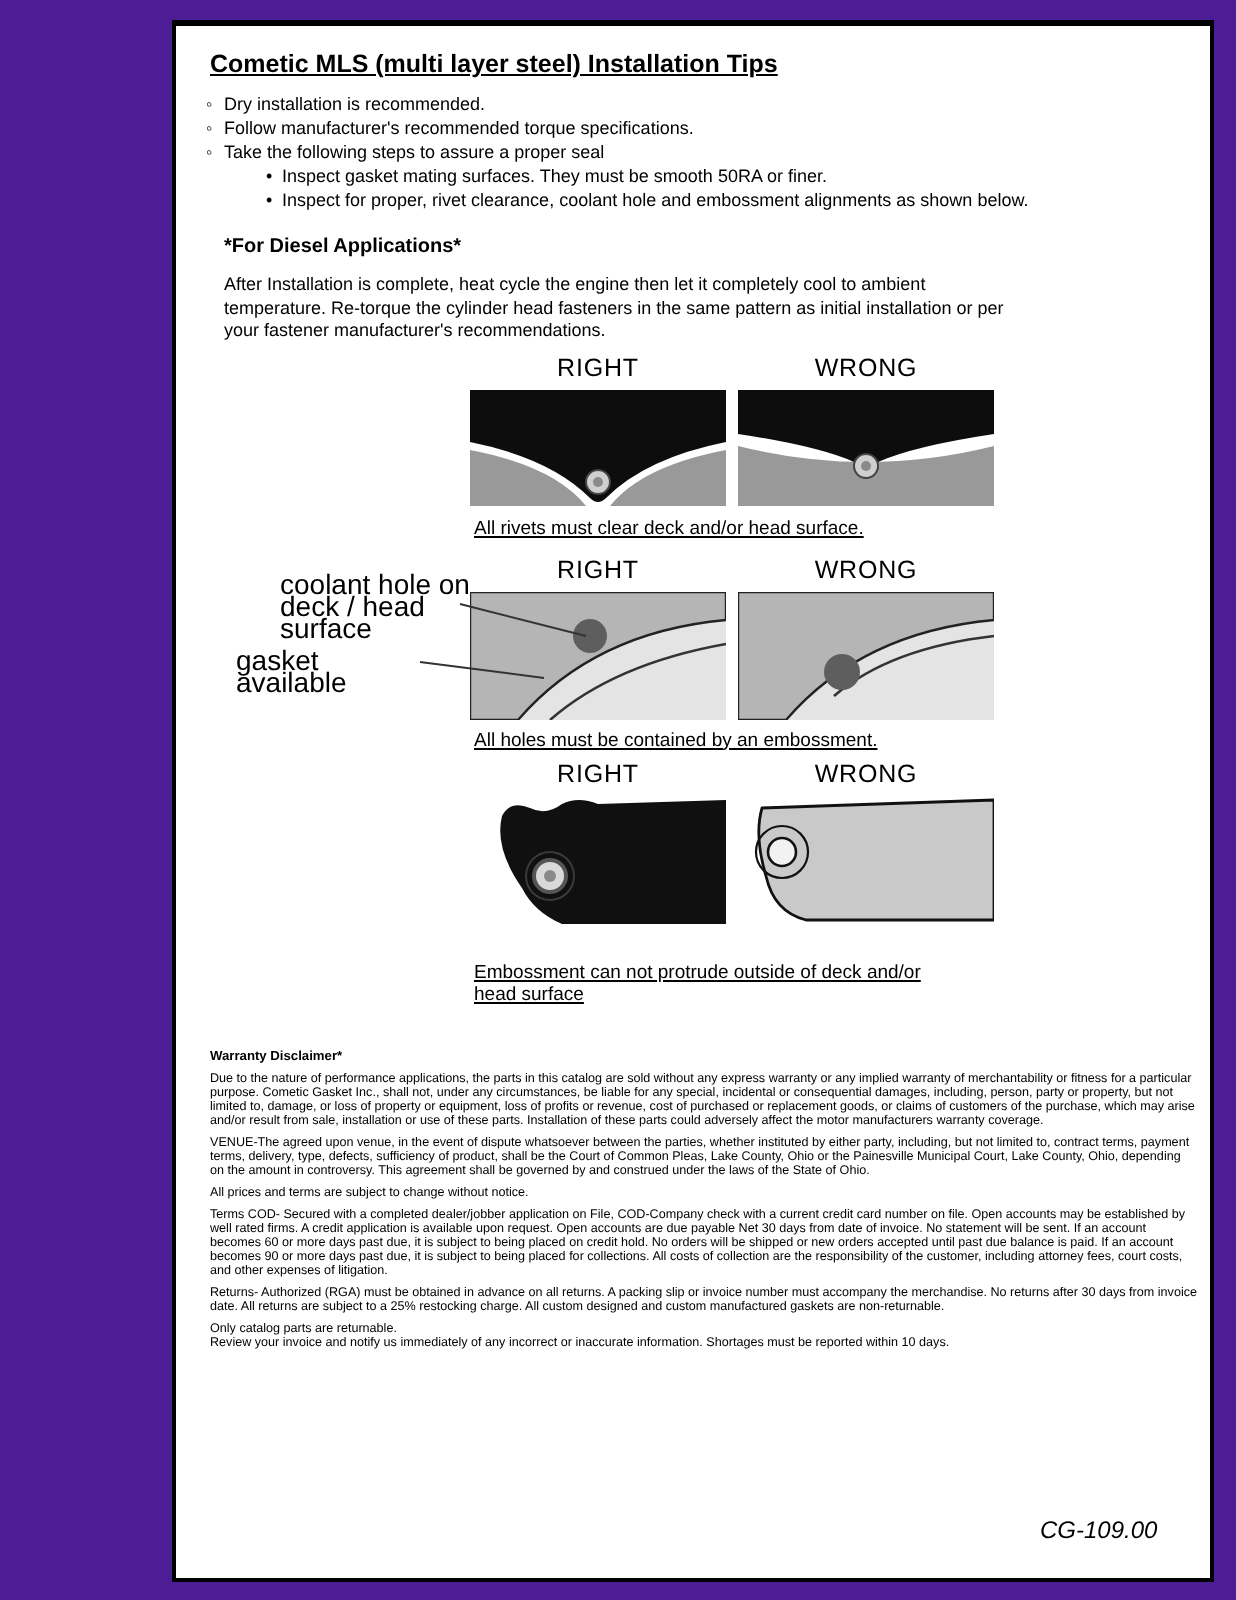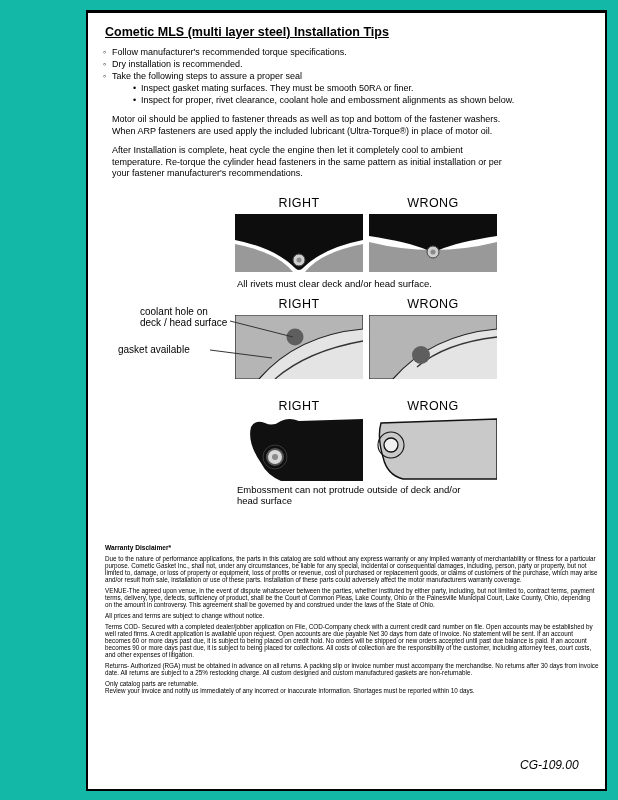--- a/index.html
+++ b/index.html
@@ -3,83 +3,83 @@
 <meta charset="utf-8">
 <style>
   * { margin:0; padding:0; box-sizing:border-box; }
   html,body { background:#ffffff; }
   body {
     width:618px; height:800px;
     font-family:"Liberation Sans", sans-serif;
     color:#000;
     position:relative;
   }
-  .canvas { position:relative; width:618px; height:800px; background:#14b8a6; overflow:hidden; }
+  .canvas { position:relative; width:618px; height:800px; background:#4c1d95; overflow:hidden; }
   .frame {
     position:absolute; left:86px; top:10px;
     width:521px; height:781px;
     border:2px solid #000; border-top-width:3px;
     background:#fff;
   }
   .title {
     margin:12px 0 0 17px;
     font-size:12.5px; font-weight:bold;
     text-decoration:underline;
   }
   .tips { margin:7px 0 0 15px; font-size:9px; }
   .tip { position:relative; padding-left:9px; line-height:12px; }
   .tip::before { content:"◦"; position:absolute; left:0; top:0; font-size:9px; }
   .subtips { margin:0 0 0 30px; font-size:9px; }
   .subtip { position:relative; padding-left:8px; line-height:12px; }
   .subtip::before { content:"•"; position:absolute; left:0; top:0; }
   .diesel-heading { margin:12px 0 0 24px; font-size:10px; font-weight:bold; }
   .para { margin:8px 0 0 24px; width:402px; font-size:9px; line-height:11.5px; }
   .note { margin:6px 0 0 24px; font-size:9px; }
-  .diagram-area { position:relative; height:320px; margin-top:14px;padding-left:48px; }
+  .diagram-area { position:relative; height:320px; margin-top:3px;padding-left:48px; }
   .dg-label { position:absolute; width:128px; text-align:center; font-size:12.5px; letter-spacing:0.4px; }
   .dg-img { position:absolute; width:128px; font-size:0; }
-  .dg-caption { position:absolute; font-size:9.5px; }
+  .dg-caption { position:absolute; font-size:9.5px;text-decoration:underline; }
   .dg-label.r1a{left:147px;top:2px}   .dg-label.r1b{left:281px;top:2px}
   .dg-img.r1a{left:147px;top:20px}    .dg-img.r1b{left:281px;top:20px}
   .dg-caption.c1{left:149px;top:84px}
   .dg-label.r2a{left:147px;top:103px} .dg-label.r2b{left:281px;top:103px}
   .dg-img.r2a{left:147px;top:121px}   .dg-img.r2b{left:281px;top:121px}
   .dg-caption.c2{left:149px;top:190px}
   .dg-label.r3a{left:147px;top:205px} .dg-label.r3b{left:281px;top:205px}
   .dg-img.r3a{left:147px;top:223px}   .dg-img.r3b{left:281px;top:223px}
-  .dg-caption.c3{left:149px;top:290px;width:228px;line-height:11.5px}
-  .annot { position:absolute; font-size:10px; line-height:11px; }
+  .dg-caption.c3{left:149px;top:306px;width:228px;line-height:11.5px}
+  .annot { position:absolute; font-size:14px; line-height:11px; }
   .annot.a1{left:52px;top:112px;width:96px}
   .annot.a2{left:30px;top:150px;width:100px}
   .leader-svg { position:absolute; left:0; top:0; pointer-events:none; }
   .warranty { margin:30px 0 0 17px; width:494px; }
   .warranty-heading { font-size:6.6px; font-weight:bold; margin-bottom:4px; }
   .wpara { font-size:6.3px; line-height:7px; margin-bottom:4px; }
   .wpara.tight { margin-bottom:0; }
   .footer-code { position:absolute; left:432px; top:745px; font-size:12px;font-style:italic; }
 </style>
 </head>
 <body>
 
 <div class="canvas">
   <div class="frame">
 
     <h1 class="title">Cometic MLS (multi layer steel) Installation Tips</h1>
 
     <div class="tips">
+      <div class="tip"><span>Dry installation is recommended.</span></div>
       <div class="tip"><span>Follow manufacturer's recommended torque specifications.</span></div>
-      <div class="tip"><span>Dry installation is recommended.</span></div>
       <div class="tip"><span>Take the following steps to assure a proper seal</span></div>
       <div class="subtips">
         <div class="subtip"><span>Inspect gasket mating surfaces.  They must be smooth 50RA or finer.</span></div>
         <div class="subtip"><span>Inspect for proper, rivet clearance, coolant hole and embossment alignments as shown below.</span></div>
       </div>
     </div>
 
-    <div class="para">Motor oil should be applied to fastener threads as well as top and bottom of the fastener washers. When ARP fasteners are used apply the included lubricant (Ultra-Torque®) in place of motor oil.</div>
+    <div class="diesel-heading">*For Diesel Applications*</div>
     <div class="para">After Installation is complete, heat cycle the engine then let it completely cool to ambient temperature. Re-torque the cylinder head fasteners in the same pattern as initial installation or per your fastener manufacturer's recommendations.</div>
 
     <div class="diagram-area">
 
       <div class="dg-label r1a">RIGHT</div>
       <div class="dg-label r1b">WRONG</div>
 
       <div class="dg-img r1a">
         <svg width="128" height="58" viewBox="0 0 128 58">
           <rect width="128" height="58" fill="#ffffff"></rect>
@@ -119,20 +119,21 @@
         </svg>
       </div>
       <div class="dg-img r2b">
         <svg width="128" height="64" viewBox="0 0 128 64">
           <rect width="128" height="64" fill="#e4e4e4"></rect>
           <path d="M0,0 H128 V14 Q62,20 24,64 L0,64 Z" fill="#b5b5b5" stroke="#222" stroke-width="1.2"></path>
           <path d="M128,22 Q76,28 48,52" fill="none" stroke="#333" stroke-width="1.3"></path>
           <circle cx="52" cy="40" r="9" fill="#5e5e5e"></circle>
         </svg>
       </div>
+      <div class="dg-caption c2">All holes must be contained by an embossment.</div>
 
       <div class="dg-label r3a">RIGHT</div>
       <div class="dg-label r3b">WRONG</div>
 
       <div class="dg-img r3a">
         <svg width="128" height="64" viewBox="0 0 128 64">
           <rect width="128" height="64" fill="#ffffff"></rect>
           <path d="M16,10 Q20,2 30,6 Q38,10 46,4 Q54,0 64,4 L128,2 V64 H46 Q32,58 26,46 Q12,26 16,10 Z" fill="#101010"></path>
           <circle cx="40" cy="40" r="12" fill="none" stroke="#3a3a3a" stroke-width="1"></circle>
           <circle cx="40" cy="40" r="8" fill="#d9d9d9" stroke="#555" stroke-width="2"></circle>

